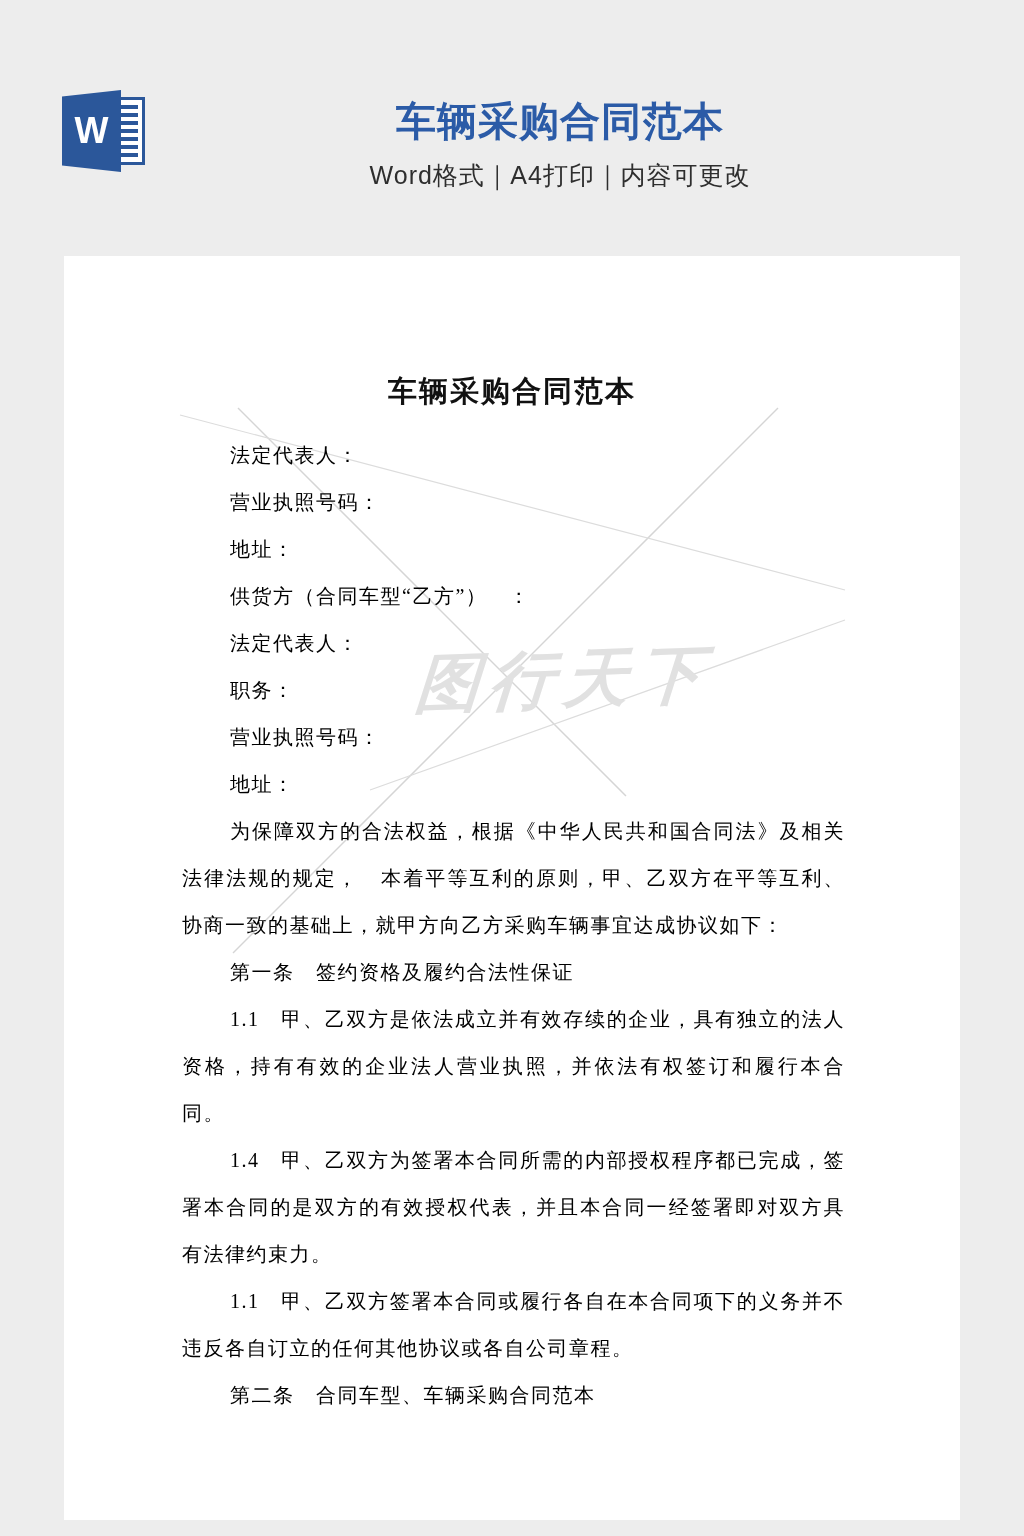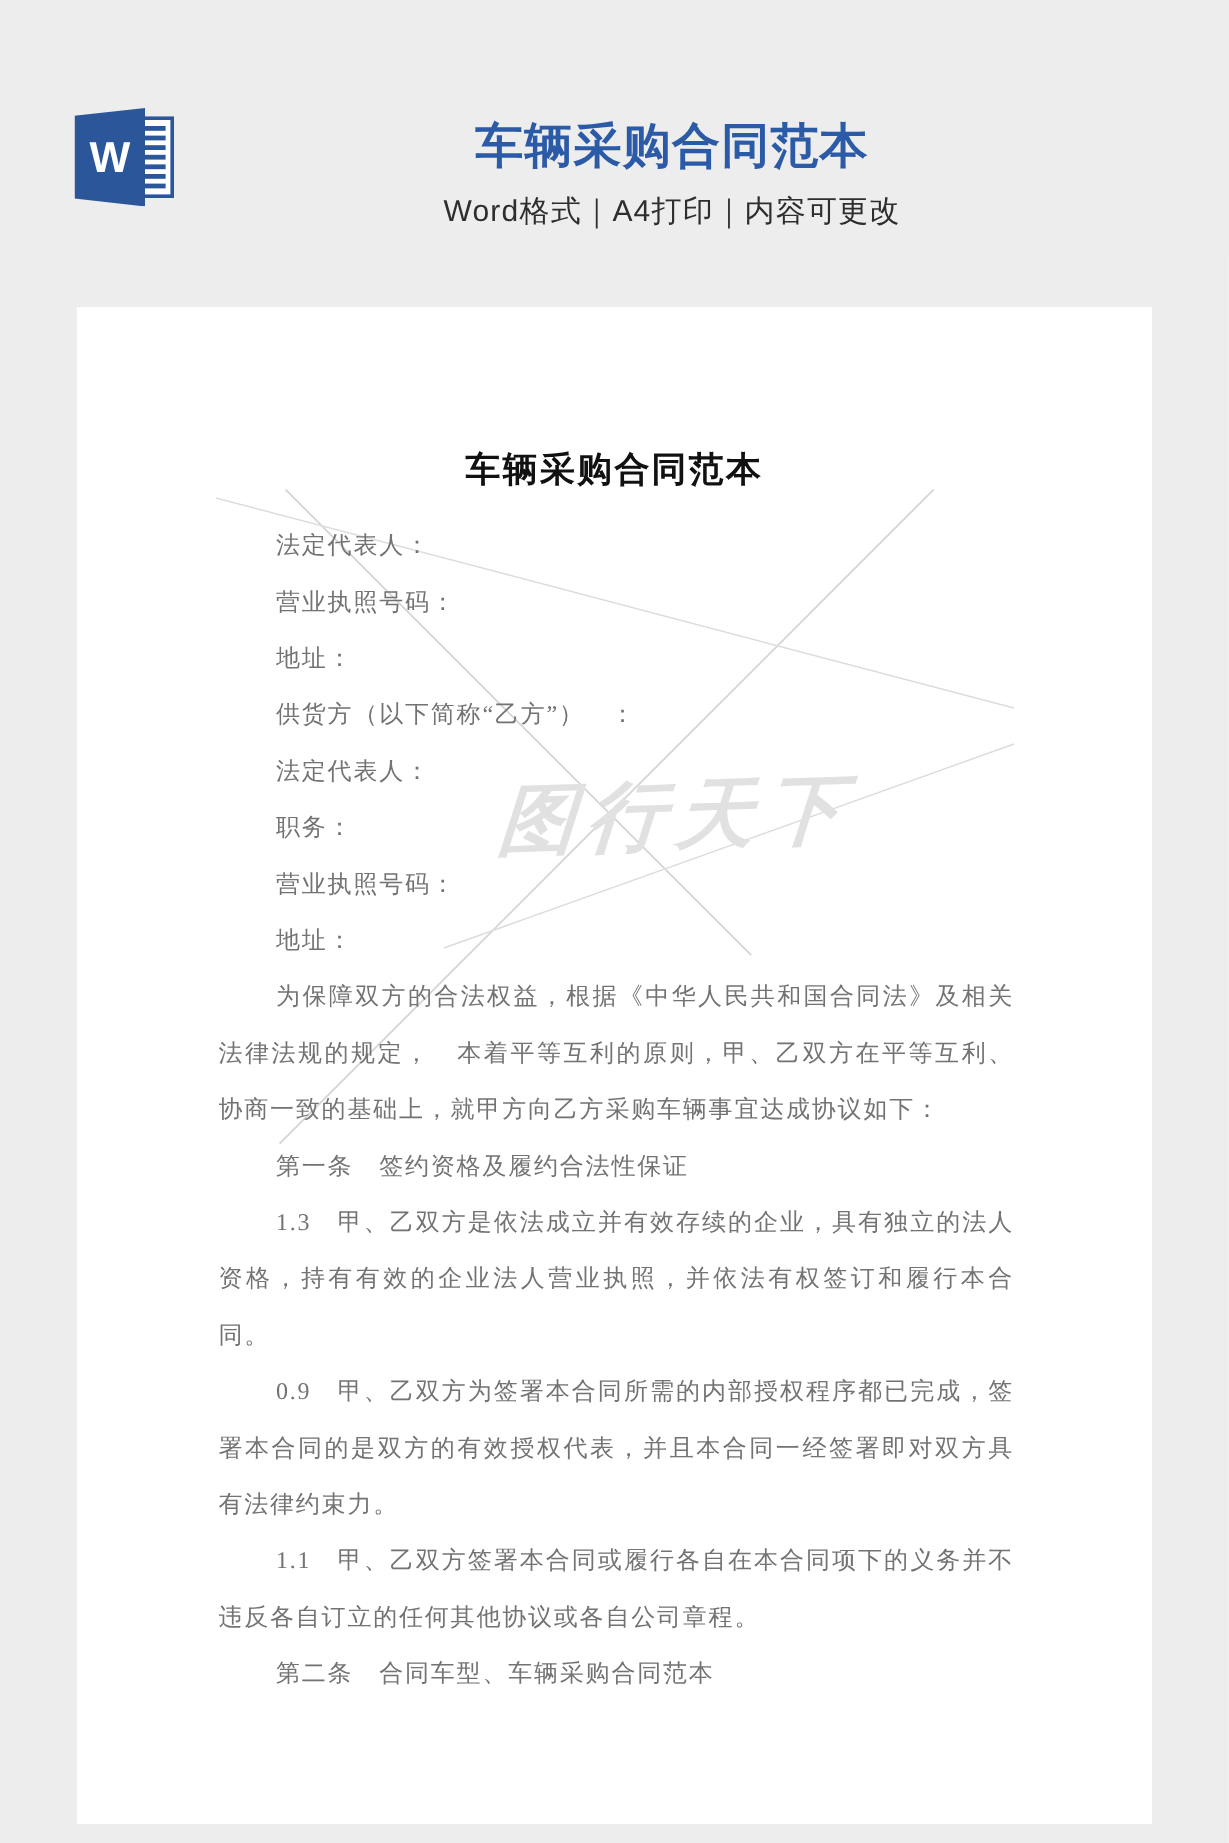--- a/index.html
+++ b/index.html
@@ -119,21 +119,21 @@
     position: relative;
   }
   .doc-body {
     position: relative;
     margin: 20px 115px 0 118px;
     width: 663px;
     font-family: "Liberation Serif", "DejaVu Serif", serif;
     font-size: 20px;
     line-height: 47px;
     letter-spacing: 1.5px;
-    color: #737373;
+    color: #000000;
     text-align: justify;
   }
   .doc-body p {
     text-indent: 48px;
     margin: 0;
   }
 </style>
 </head>
 <body>
 
@@ -168,25 +168,25 @@
   </svg>
 
   <div class="wm-text">图行天下</div>
 
   <div class="doc-title">车辆采购合同范本</div>
 
   <div class="doc-body">
     <p>法定代表人：</p>
     <p>营业执照号码：</p>
     <p>地址：</p>
-    <p>供货方（以下简称“乙方”）　：</p>
+    <p>供货方（合同车型“乙方”）　：</p>
     <p>法定代表人：</p>
     <p>职务：</p>
     <p>营业执照号码：</p>
     <p>地址：</p>
     <p>为保障双方的合法权益，根据《中华人民共和国合同法》及相关法律法规的规定，　本着平等互利的原则，甲、乙双方在平等互利、协商一致的基础上，就甲方向乙方采购车辆事宜达成协议如下：</p>
     <p>第一条　签约资格及履约合法性保证</p>
-    <p>1.3　甲、乙双方是依法成立并有效存续的企业，具有独立的法人资格，持有有效的企业法人营业执照，并依法有权签订和履行本合同。</p>
-    <p>0.9　甲、乙双方为签署本合同所需的内部授权程序都已完成，签署本合同的是双方的有效授权代表，并且本合同一经签署即对双方具有法律约束力。</p>
+    <p>1.1　甲、乙双方是依法成立并有效存续的企业，具有独立的法人资格，持有有效的企业法人营业执照，并依法有权签订和履行本合同。</p>
+    <p>1.4　甲、乙双方为签署本合同所需的内部授权程序都已完成，签署本合同的是双方的有效授权代表，并且本合同一经签署即对双方具有法律约束力。</p>
     <p>1.1　甲、乙双方签署本合同或履行各自在本合同项下的义务并不违反各自订立的任何其他协议或各自公司章程。</p>
     <p>第二条　合同车型、车辆采购合同范本</p>
   </div>
 </div>
 
 </body></html>

